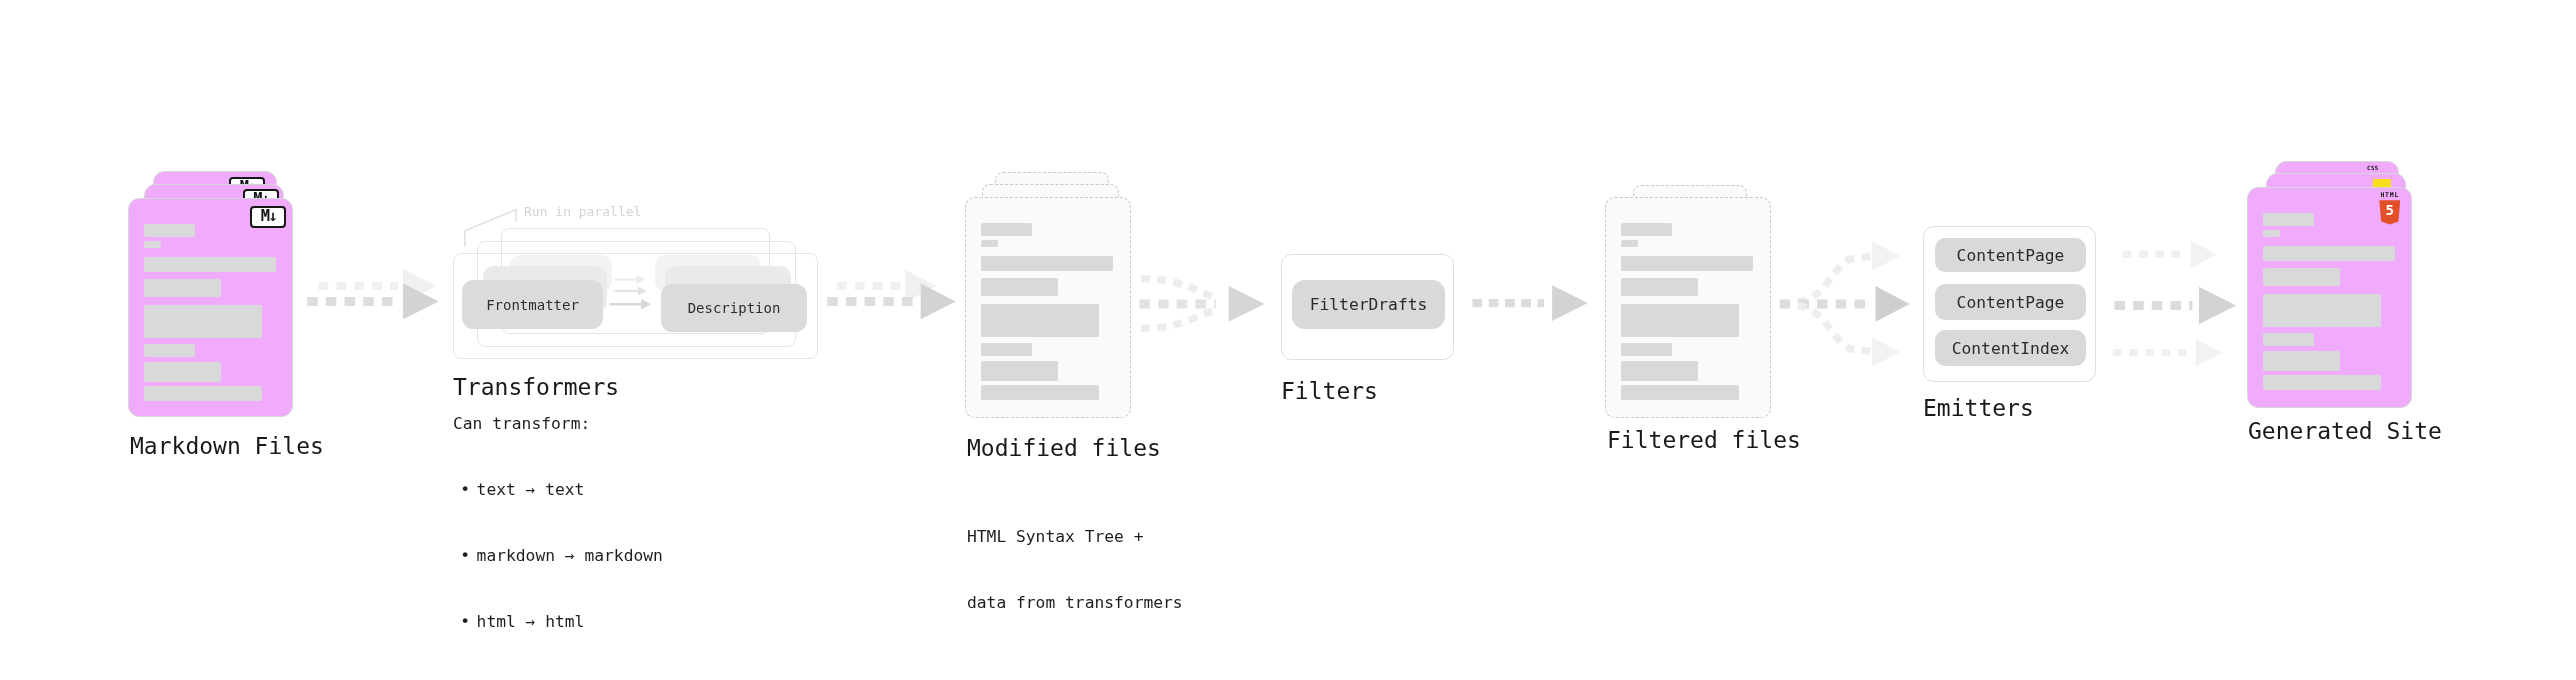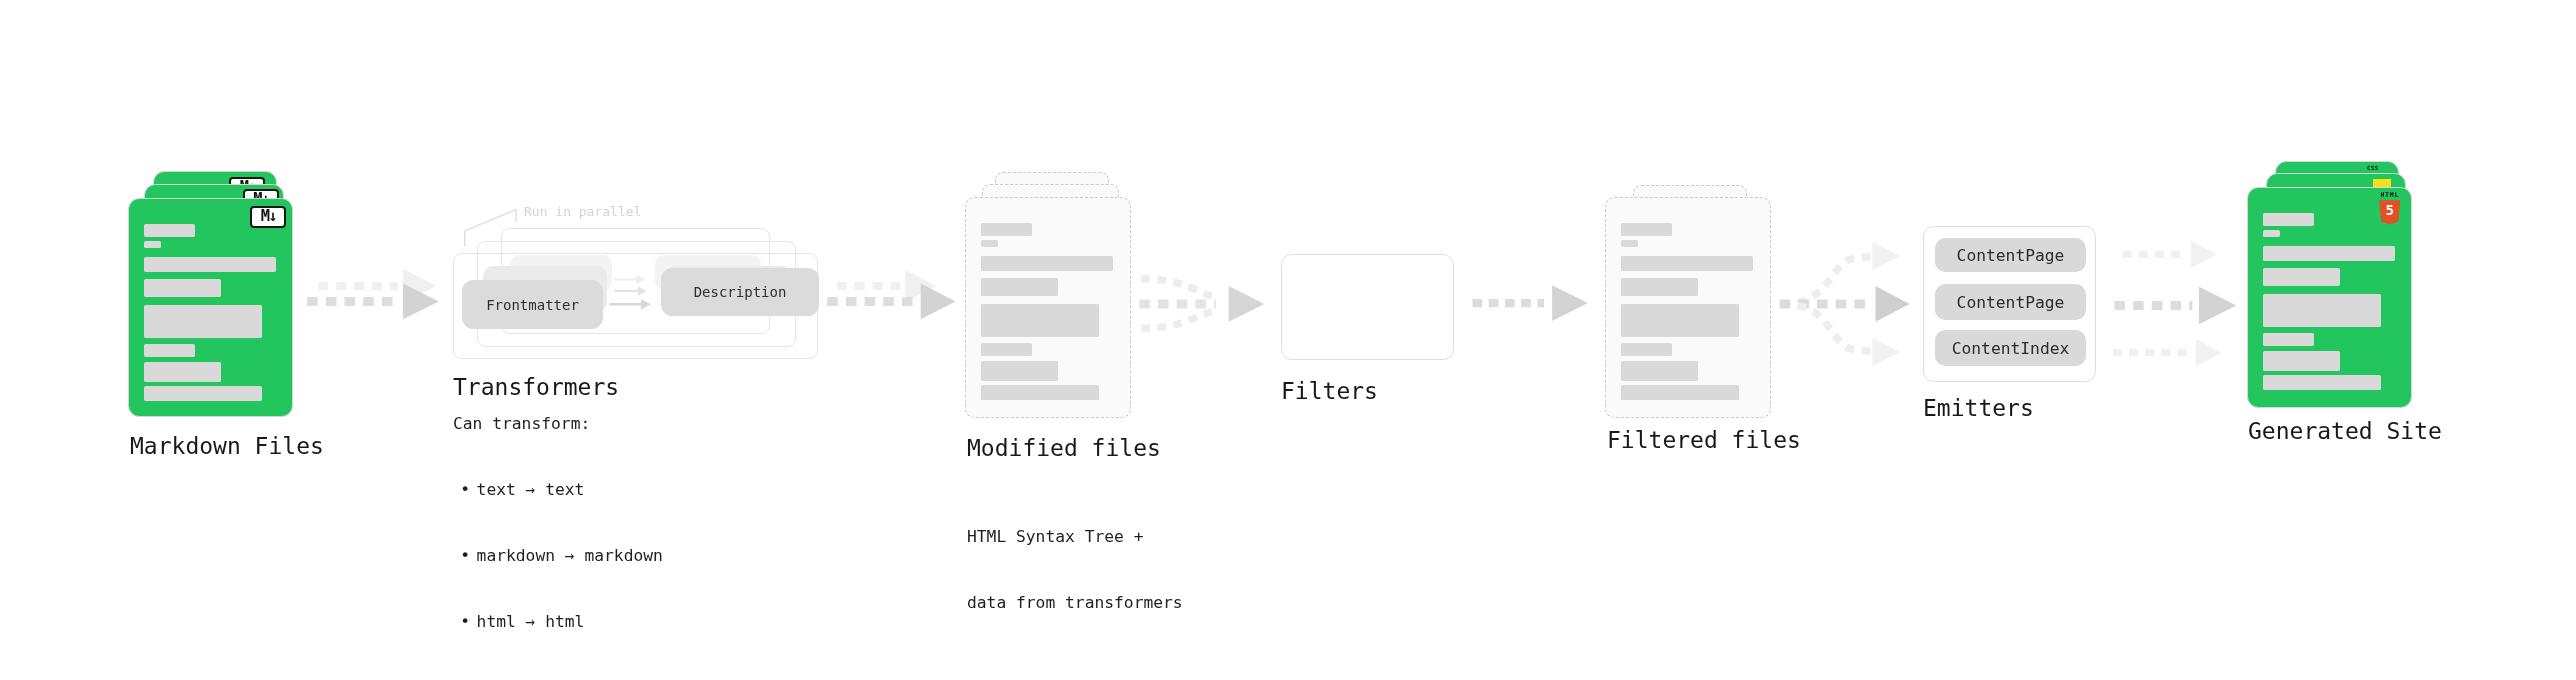--- a/index.html
+++ b/index.html
@@ -1,21 +1,21 @@
 <!DOCTYPE html>
 <html style="font-size:13px"><head>
 <meta charset="utf-8">
 <style>
   html,body{margin:0;padding:0;background:#fff;}
   .canvas{position:relative;width:2576px;height:681px;background:#ffffff;overflow:hidden;
           font-family:"DejaVu Sans Mono","Liberation Mono",monospace;color:#1c1c1c;}
   .connectors{position:absolute;left:0;top:0;}
 
   
-  .file-card{position:absolute;background:#22c55e;border:1.6px solid #d6d6d6;border-radius:11.4px;box-sizing:border-box;}
+  .file-card{position:absolute;background:#f0abfc;border:1.6px solid #d6d6d6;border-radius:11.4px;box-sizing:border-box;}
   .file-card.dashed{background:#fafafa;border:1.6px dashed #c9c9c9;border-radius:9.8px;}
   .file-tab{position:absolute;background:#fafafa;border:1.6px dashed #c9c9c9;border-radius:8.1px;box-sizing:border-box;}
   .doc-bars{position:absolute;left:0;top:0;right:0;bottom:0;}
   .bar{position:absolute;background:#d9d9d9;border-radius:1.6px;}
 
   .md-badge{position:absolute;top:7.3px;right:5.7px;width:36px;height:22px;border:2.4px solid #161616;border-radius:4.1px;
             background:#fff;color:#161616;font-weight:bold;font-size:15.4px;line-height:17px;text-align:center;
             letter-spacing:-1.6px;box-sizing:border-box;}
   .md-badge.b2{top:4.1px;right:4.1px;}
   .md-badge.b3{top:4.9px;right:10.6px;}
@@ -141,21 +141,21 @@
     <div class="tbox" style="left:453px;top:253px;width:365px;height:106px"></div>
 
     <div class="note-text" style="left:524px;top:202px">Run in parallel</div>
 
     <div class="tbtn ghost2" style="left:510px;top:255px;width:102px;height:36px"></div>
     <div class="tbtn ghost1" style="left:483px;top:266px;width:124px;height:46px"></div>
     <div class="tbtn btn-face" style="left:462px;top:280px;width:141px;height:49px">Frontmatter</div>
 
     <div class="tbtn ghost2" style="left:655px;top:255px;width:106px;height:36px"></div>
     <div class="tbtn ghost1" style="left:665px;top:266px;width:126px;height:46px"></div>
-    <div class="tbtn btn-face" style="left:661px;top:268px;width:158px;height:48px">Description</div>
+    <div class="tbtn btn-face" style="left:661px;top:284px;width:146px;height:48px">Description</div>
   </div>
   <div class="stage-label" style="left:453px;top:375px">Transformers</div>
   <div class="stage-desc" style="left:453px;top:413px">Can transform:</div>
   <div class="stage-desc" style="left:453px;top:435px">
     <div class="bullet-row">
       <span class="bullet-dot">•</span>
       <span>text → text</span>
     </div>
     <div class="bullet-row">
       <span class="bullet-dot">•</span>
@@ -183,20 +183,21 @@
         </div>
     </div>
   </div>
   <div class="stage-label" style="left:967px;top:436px">Modified files</div>
   <div class="stage-desc" style="left:967px;top:482px">
     <div>HTML Syntax Tree +</div>
     <div>data from transformers</div>
   </div>
 
   <div class="panel" style="left:1281px;top:254px;width:173px;height:106px"></div>
+  <div class="pill" style="left:1292px;top:280px;width:153px;height:49px;border-radius:13px">FilterDrafts</div>
   <div class="stage-label" style="left:1281px;top:379px">Filters</div>
 
   <div>
     <div class="file-tab" style="left:1633px;top:185px;width:114px;height:49px"></div>
     <div class="file-card dashed" style="left:1605px;top:197px;width:166px;height:221px">
       <div class="doc-bars">
           <div class="bar" style="top: 25px; left: 15.4px; width: 51px; height: 13px;"></div>
           <div class="bar" style="top: 42px; left: 15.4px; width: 17px; height: 6.5px;"></div>
           <div class="bar" style="top: 58px; left: 15.4px; width: 132px; height: 14.6px;"></div>
           <div class="bar" style="top: 80px; left: 15.4px; width: 77px; height: 18px;"></div>

